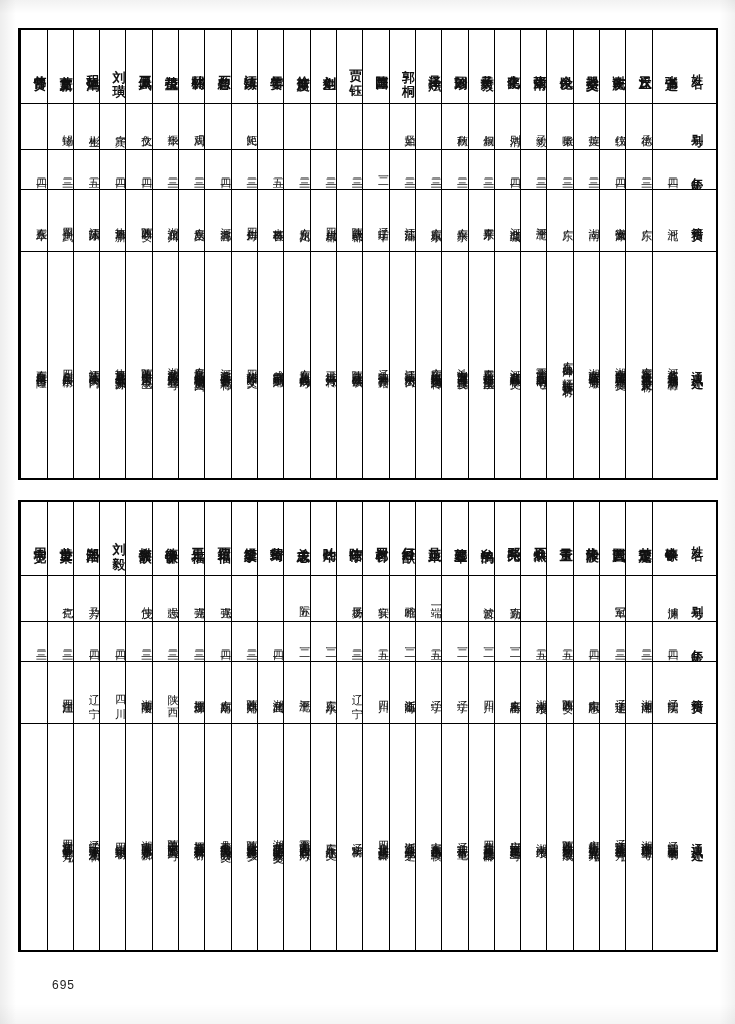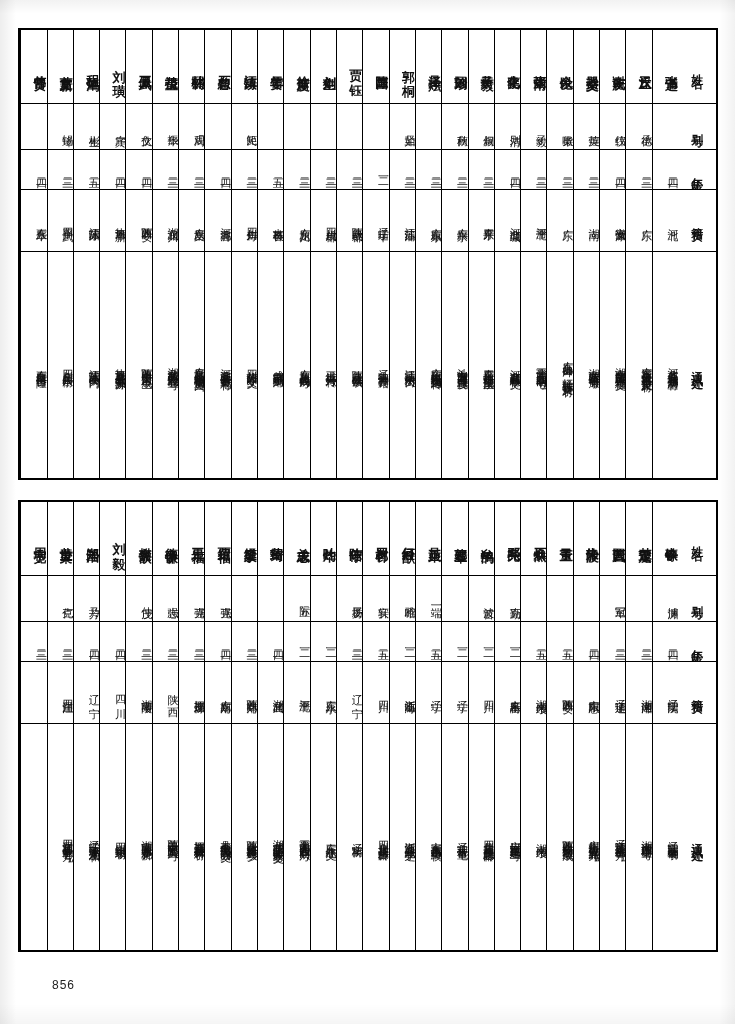--- a/index.html
+++ b/index.html
@@ -472,20 +472,20 @@
       </div>
       <div class="col">
         <div class="cell c-name">周宇宽</div>
         <div class="cell c-alias"></div>
         <div class="cell c-age">二三</div>
         <div class="cell c-origin"></div>
         <div class="cell c-addr"></div>
       </div>
     </div>
 
-  <div class="page-number">856</div>
+  <div class="page-number">695</div>
 
   <div class="edge-shade" id="shade-left"></div>
   <div class="edge-shade" id="shade-right"></div>
   <div class="edge-shade" id="shade-top"></div>
   <div class="edge-shade" id="shade-bottom"></div>
 
 </div>
 
 </body></html>

